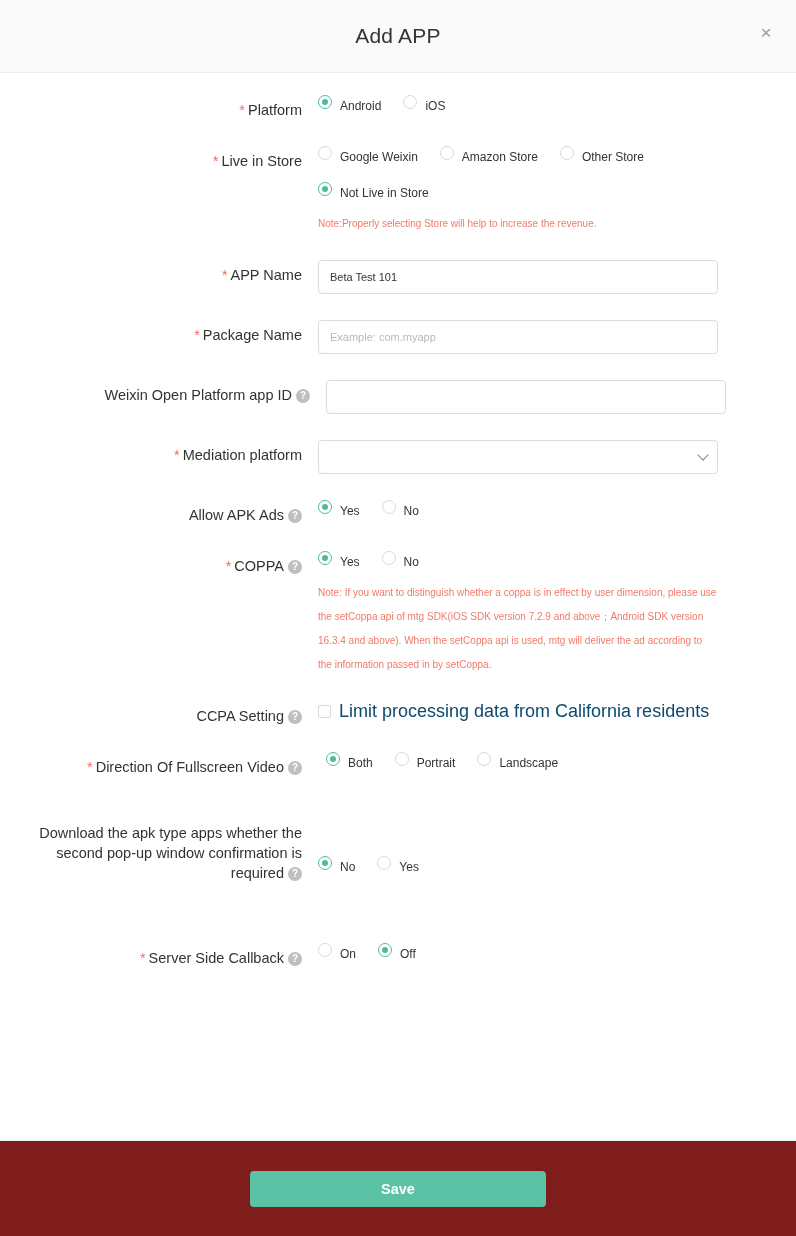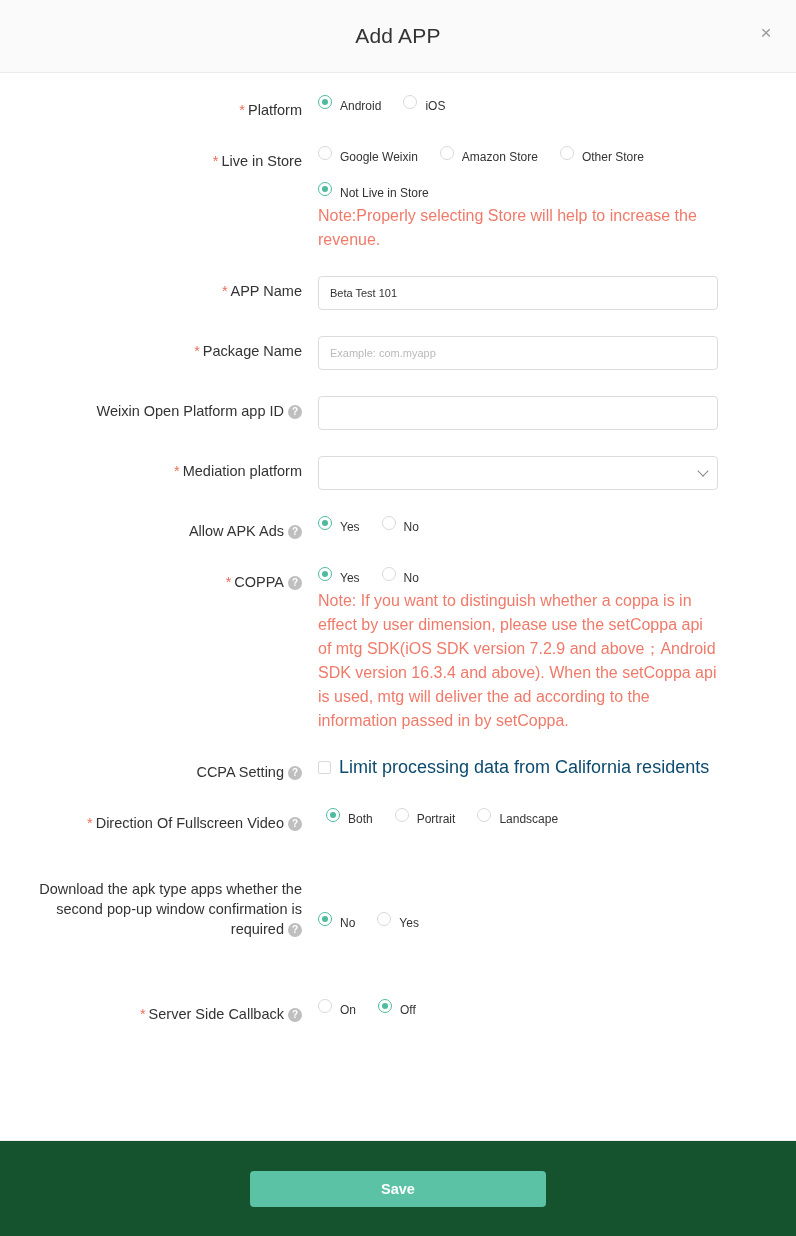--- a/index.html
+++ b/index.html
@@ -172,29 +172,30 @@
     position: absolute;
     right: 11px; top: 11px;
     width: 8px; height: 8px;
     border-right: 1.6px solid #888;
     border-bottom: 1.6px solid #888;
     transform: rotate(45deg);
     pointer-events: none;
   }
   .note {
     color: #f07a6a;
-    font-size: 16px;
+    font-size: 10px;
     line-height: 24px;
     max-width: 400px;
+    margin-top: 8px;
   }
   
   .modal-footer {
     height: 96px;
     min-height: 96px;
-    background: #14532d;
+    background: #7f1d1d;
     border-top: 1px solid #ededed;
     display: flex;
     align-items: center;
     justify-content: center;
   }
   .save-btn {
     width: 296px;
     height: 36px;
     background: #5cc2a5;
     color: #fff;
@@ -276,21 +277,21 @@
 
     <div class="form-row" style="margin-bottom:26px;">
       <div class="form-label">
         <span class="req">*</span><span>Package Name</span>
       </div>
       <div class="form-field">
         <input class="text-input" type="text" placeholder="Example: com.myapp" style="">
       </div>
     </div>
 
-    <div class="form-row" style="margin-bottom:26px;">
+    <div class="form-row" style="margin-bottom:26px;padding-left:8px;">
       <div class="form-label">
         <span>Weixin Open Platform app ID</span><span class="help-icon">?</span>
       </div>
       <div class="form-field">
         <input class="text-input" type="text" value="" style="">
       </div>
     </div>
 
     <div class="form-row" style="margin-bottom:26px;">
       <div class="form-label">

